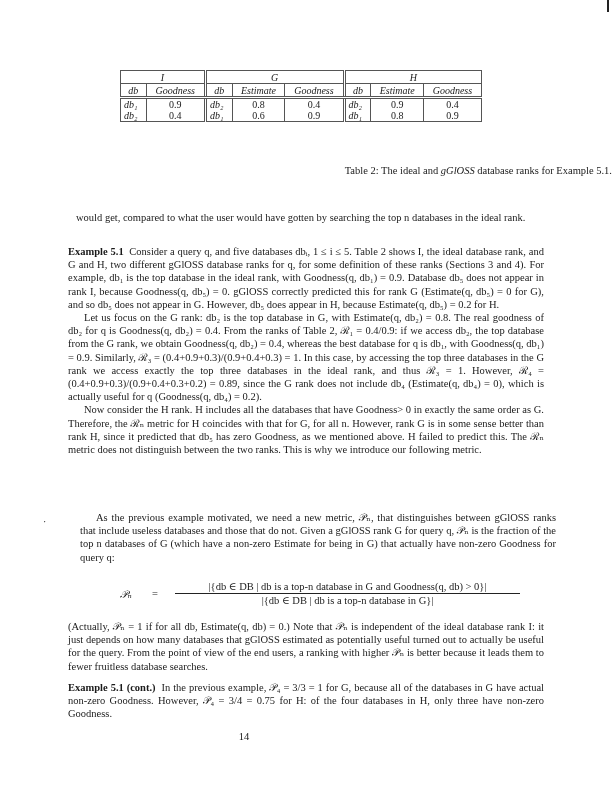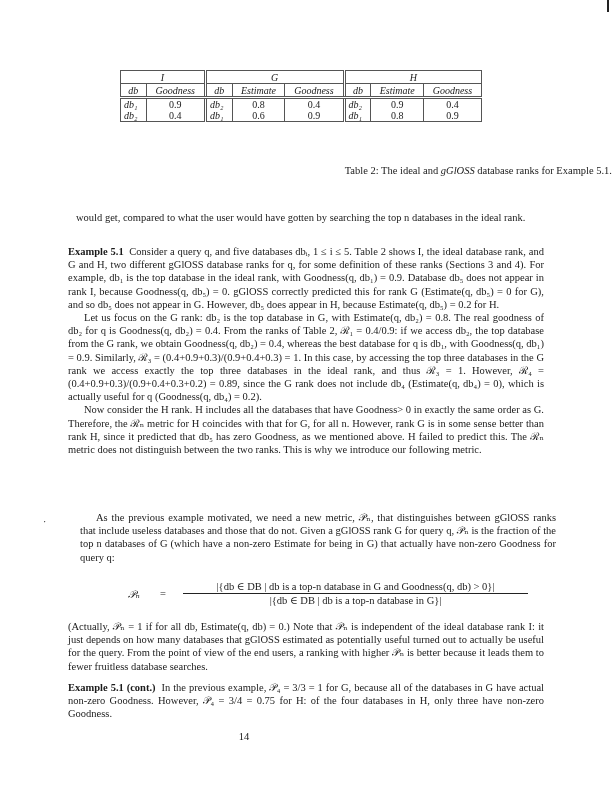--- a/index.html
+++ b/index.html
@@ -15,21 +15,21 @@
   .tbl tr.hdr th { border-bottom: 3px double #555; }
   .tbl .dbl { border-left: 3px double #555; }
   .tbl td.db { font-style: italic; text-align: left; }
   .tbl tbody td { height: 11px; }
   .caption { position: absolute; left: 0; width: 612px; top: 165px; text-align: right; font-size: 10.5px; }
   .caption i { font-style: italic; }
   .para { position: absolute; left: 68px; width: 476px; font-size: 10.5px; line-height: 13.2px; text-align: justify; }
   .it { }
   .b { font-weight: bold; font-family: Liberation Serif, serif; }
   .indent { text-indent: 16px; }
-  .formula { position: absolute; left: 128px; top: 580px; width: 400px; height: 30px; font-size: 10.5px; }
+  .formula { position: absolute; left: 120px; top: 580px; width: 400px; height: 30px; font-size: 10.5px; }
   .formula .lhs { position: absolute; left: 0; top: 8px; font-style: italic; }
   .formula .eq { position: absolute; left: 32px; top: 8px; }
   .formula .frac { position: absolute; left: 55px; top: 0; width: 345px; text-align: center; }
   .formula .num { border-bottom: 1px solid #222; padding-bottom: 1px; }
   .pageno { position: absolute; left: 0; width: 488px; top: 731px; text-align: center; font-size: 10.5px; }
   .margin-dot { position: absolute; left: 43px; font-size: 10px; }
 </style>
 </head>
 <body>
 

